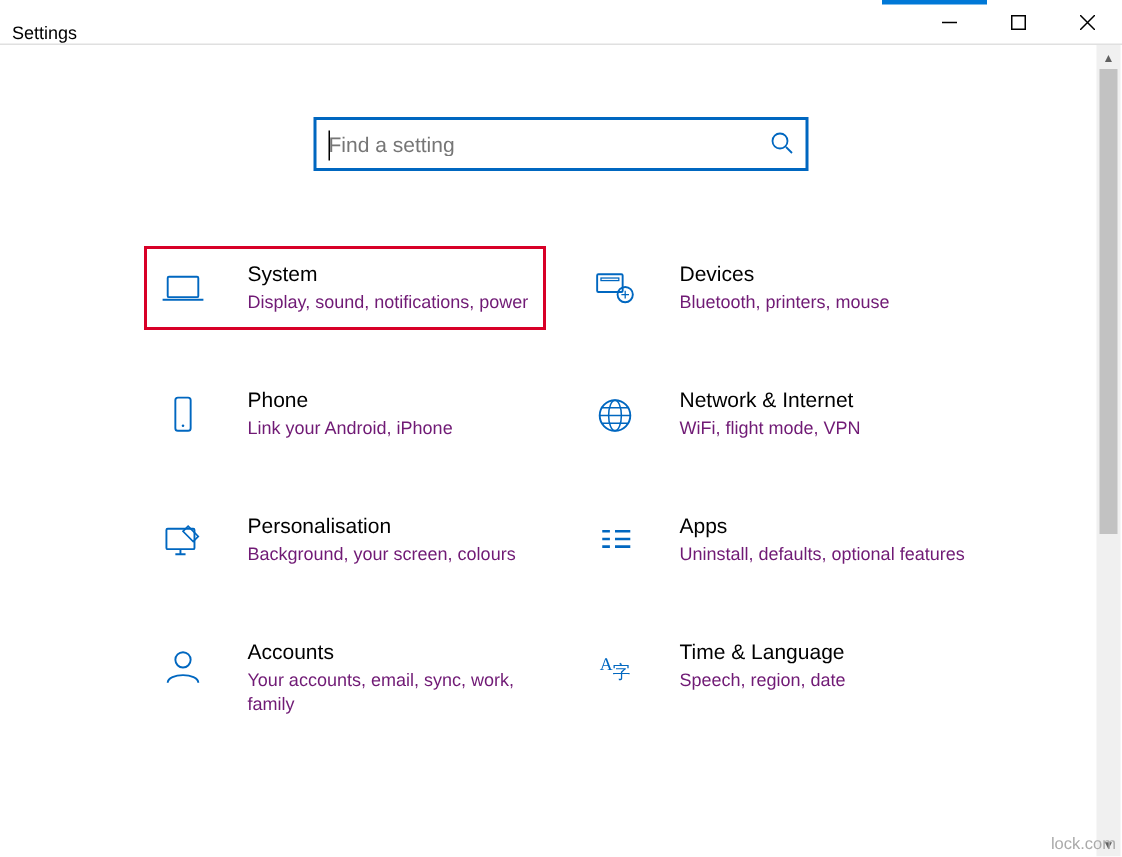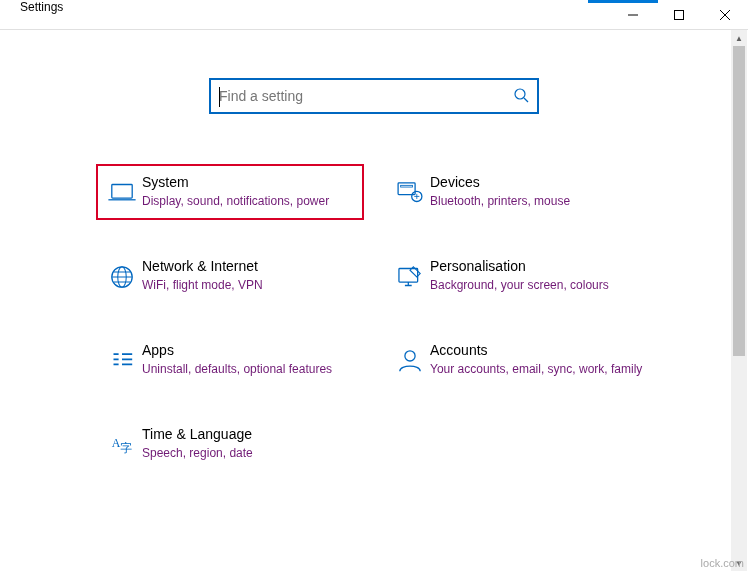--- a/index.html
+++ b/index.html
@@ -8,23 +8,23 @@
       font-size: 13px;
       background: #ffffff;
       width: 748px;
       height: 571px;
       overflow: hidden;
       position: relative;
     }
     .titlebar {
       height: 30px;
       display: flex;
-      align-items: flex-start;
+      align-items: flex-end;
       justify-content: space-between;
-      padding-left: 20px;
+      padding-left: 8px;
       border-bottom: 1px solid #e0e0e0;
     }
     .titlebar-title {
       font-size: 12px;
       color: #000;
     }
     .win-controls {
       display: flex;
       height: 100%;
     }
@@ -86,21 +86,21 @@
       grid-template-columns: 260px 260px;
       column-gap: 28px;
       row-gap: 36px;
       margin: 0 auto;
       width: 548px;
       padding-left: 0;
       padding-bottom: 30px;
     }
     .tile {
       display: flex;
-      gap: 0;
+      gap: 23px;
       cursor: pointer;
       padding: 6px 2px;
     }
     .tile.highlight {
       outline: 2px solid #d80027;
       outline-offset: 2px;
     }
     .tile-icon {
       width: 40px;
       flex-shrink: 0;
@@ -212,20 +212,32 @@
             <circle cx="28" cy="24" r="6" fill="none" stroke="#0067c0" stroke-width="1.5"></circle>
             <path d="M25 24 h6 M28 21 v6" stroke="#0067c0" stroke-width="1"></path>
           </svg>
       </div>
       <div class="tile-text">
         <div class="tile-title">Devices</div>
         <div class="tile-desc">Bluetooth, printers, mouse</div>
       </div>
     </div>
 
+    <div class="tile">
+      <div class="tile-icon">
+        <svg viewBox="0 0 40 40">
+            <rect x="14" y="6" width="12" height="26" rx="2" fill="none" stroke="#0067c0" stroke-width="1.5"></rect>
+            <circle cx="20" cy="28" r="1" fill="#0067c0"></circle>
+          </svg>
+      </div>
+      <div class="tile-text">
+        <div class="tile-title">Phone</div>
+        <div class="tile-desc">Link your Android, iPhone</div>
+      </div>
+    </div>
 
     <div class="tile">
       <div class="tile-icon">
         <svg viewBox="0 0 40 40">
             <circle cx="20" cy="20" r="12" fill="none" stroke="#0067c0" stroke-width="1.5"></circle>
             <ellipse cx="20" cy="20" rx="5" ry="12" fill="none" stroke="#0067c0" stroke-width="1.2"></ellipse>
             <path d="M8 20 H32 M10 14 H30 M10 26 H30" stroke="#0067c0" stroke-width="1.2"></path>
           </svg>
       </div>
       <div class="tile-text">

